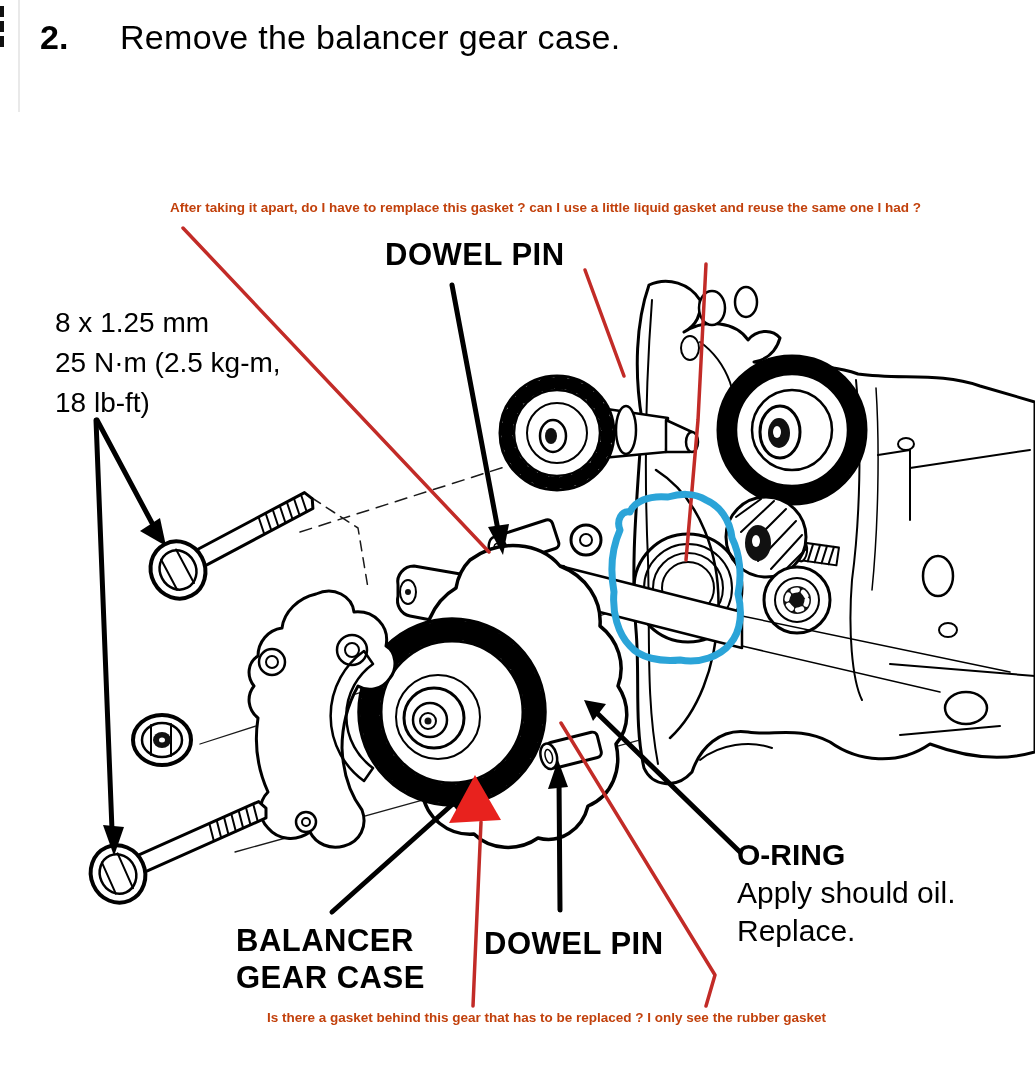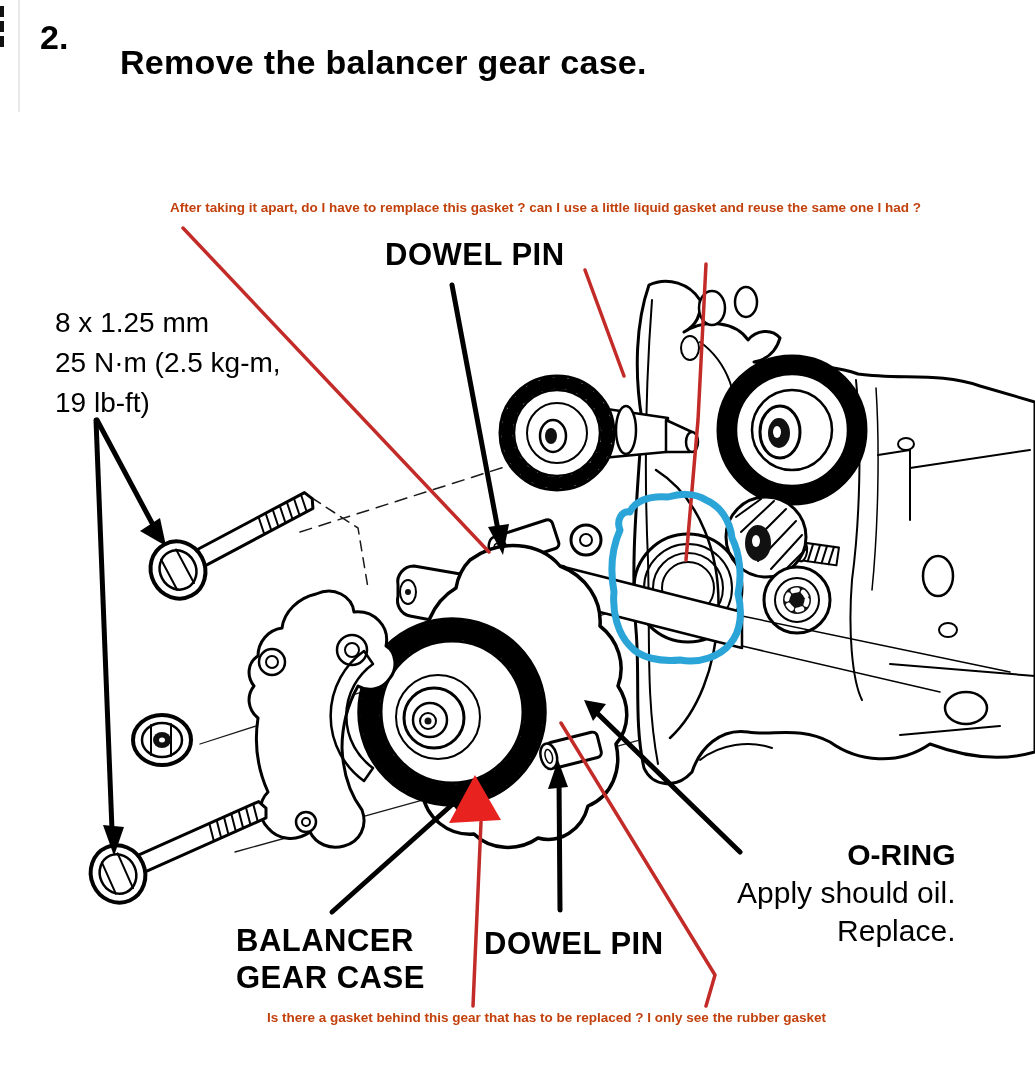--- a/index.html
+++ b/index.html
@@ -1,24 +1,24 @@
 <!DOCTYPE html>
 <html><head>
 <meta charset="utf-8">
 <style>
   html,body{margin:0;padding:0;background:#fff;}
   #page{position:relative;width:1035px;height:1075px;background:#fff;overflow:hidden;
         font-family:"Liberation Sans",sans-serif;color:#000;}
   svg{position:absolute;left:0;top:0;}
   .abs{position:absolute;white-space:nowrap;}
   .step-num{font-size:34px;font-weight:700;}
-  .step-title{font-size:34px;font-weight:700;letter-spacing:.3px;margin-top:25px;}
+  .step-title{font-size:34px;font-weight:400;letter-spacing:.3px;}
   .part-lbl{font-size:31px;font-weight:700;letter-spacing:.5px;line-height:37px;}
   .spec{font-size:28px;font-weight:400;line-height:40px;}
-  .oring-block{font-size:30px;line-height:38px;text-align:right;}
+  .oring-block{font-size:30px;line-height:38px;}
   .oring-title{font-weight:700;}
   .note{font-size:13.5px;font-weight:700;color:#c2410c;}
 </style>
 </head>
 <body>
 
 <div id="page">
 
   <svg width="1035" height="1075" viewBox="0 0 1035 1075" fill="none" stroke-linecap="round" stroke-linejoin="round">
 
@@ -243,21 +243,21 @@
   <div class="abs step-title" style="left:120px;top:18px">Remove the balancer gear case.</div>
 
   <div class="abs note" style="left:170px;top:200px">After taking it apart, do I have to remplace this gasket ? can I use a little liquid gasket and reuse the same one I had ?</div>
 
   <div class="abs part-lbl" style="left:385px;top:236px">DOWEL PIN</div>
 
 
   <div class="abs spec" style="left:55px;top:303px">
     <div>8 x 1.25 mm</div>
     <div>25 N·m (2.5 kg-m,</div>
-    <div>19 lb-ft)</div>
+    <div>18 lb-ft)</div>
   </div>
 
   <div class="abs oring-block" style="left:737px;top:836px">
     <div class="oring-title">O-RING</div>
     <div>Apply should oil.</div>
     <div>Replace.</div>
   </div>
 
   <div class="abs part-lbl" style="left:236px;top:922px">
     <div>BALANCER</div>

